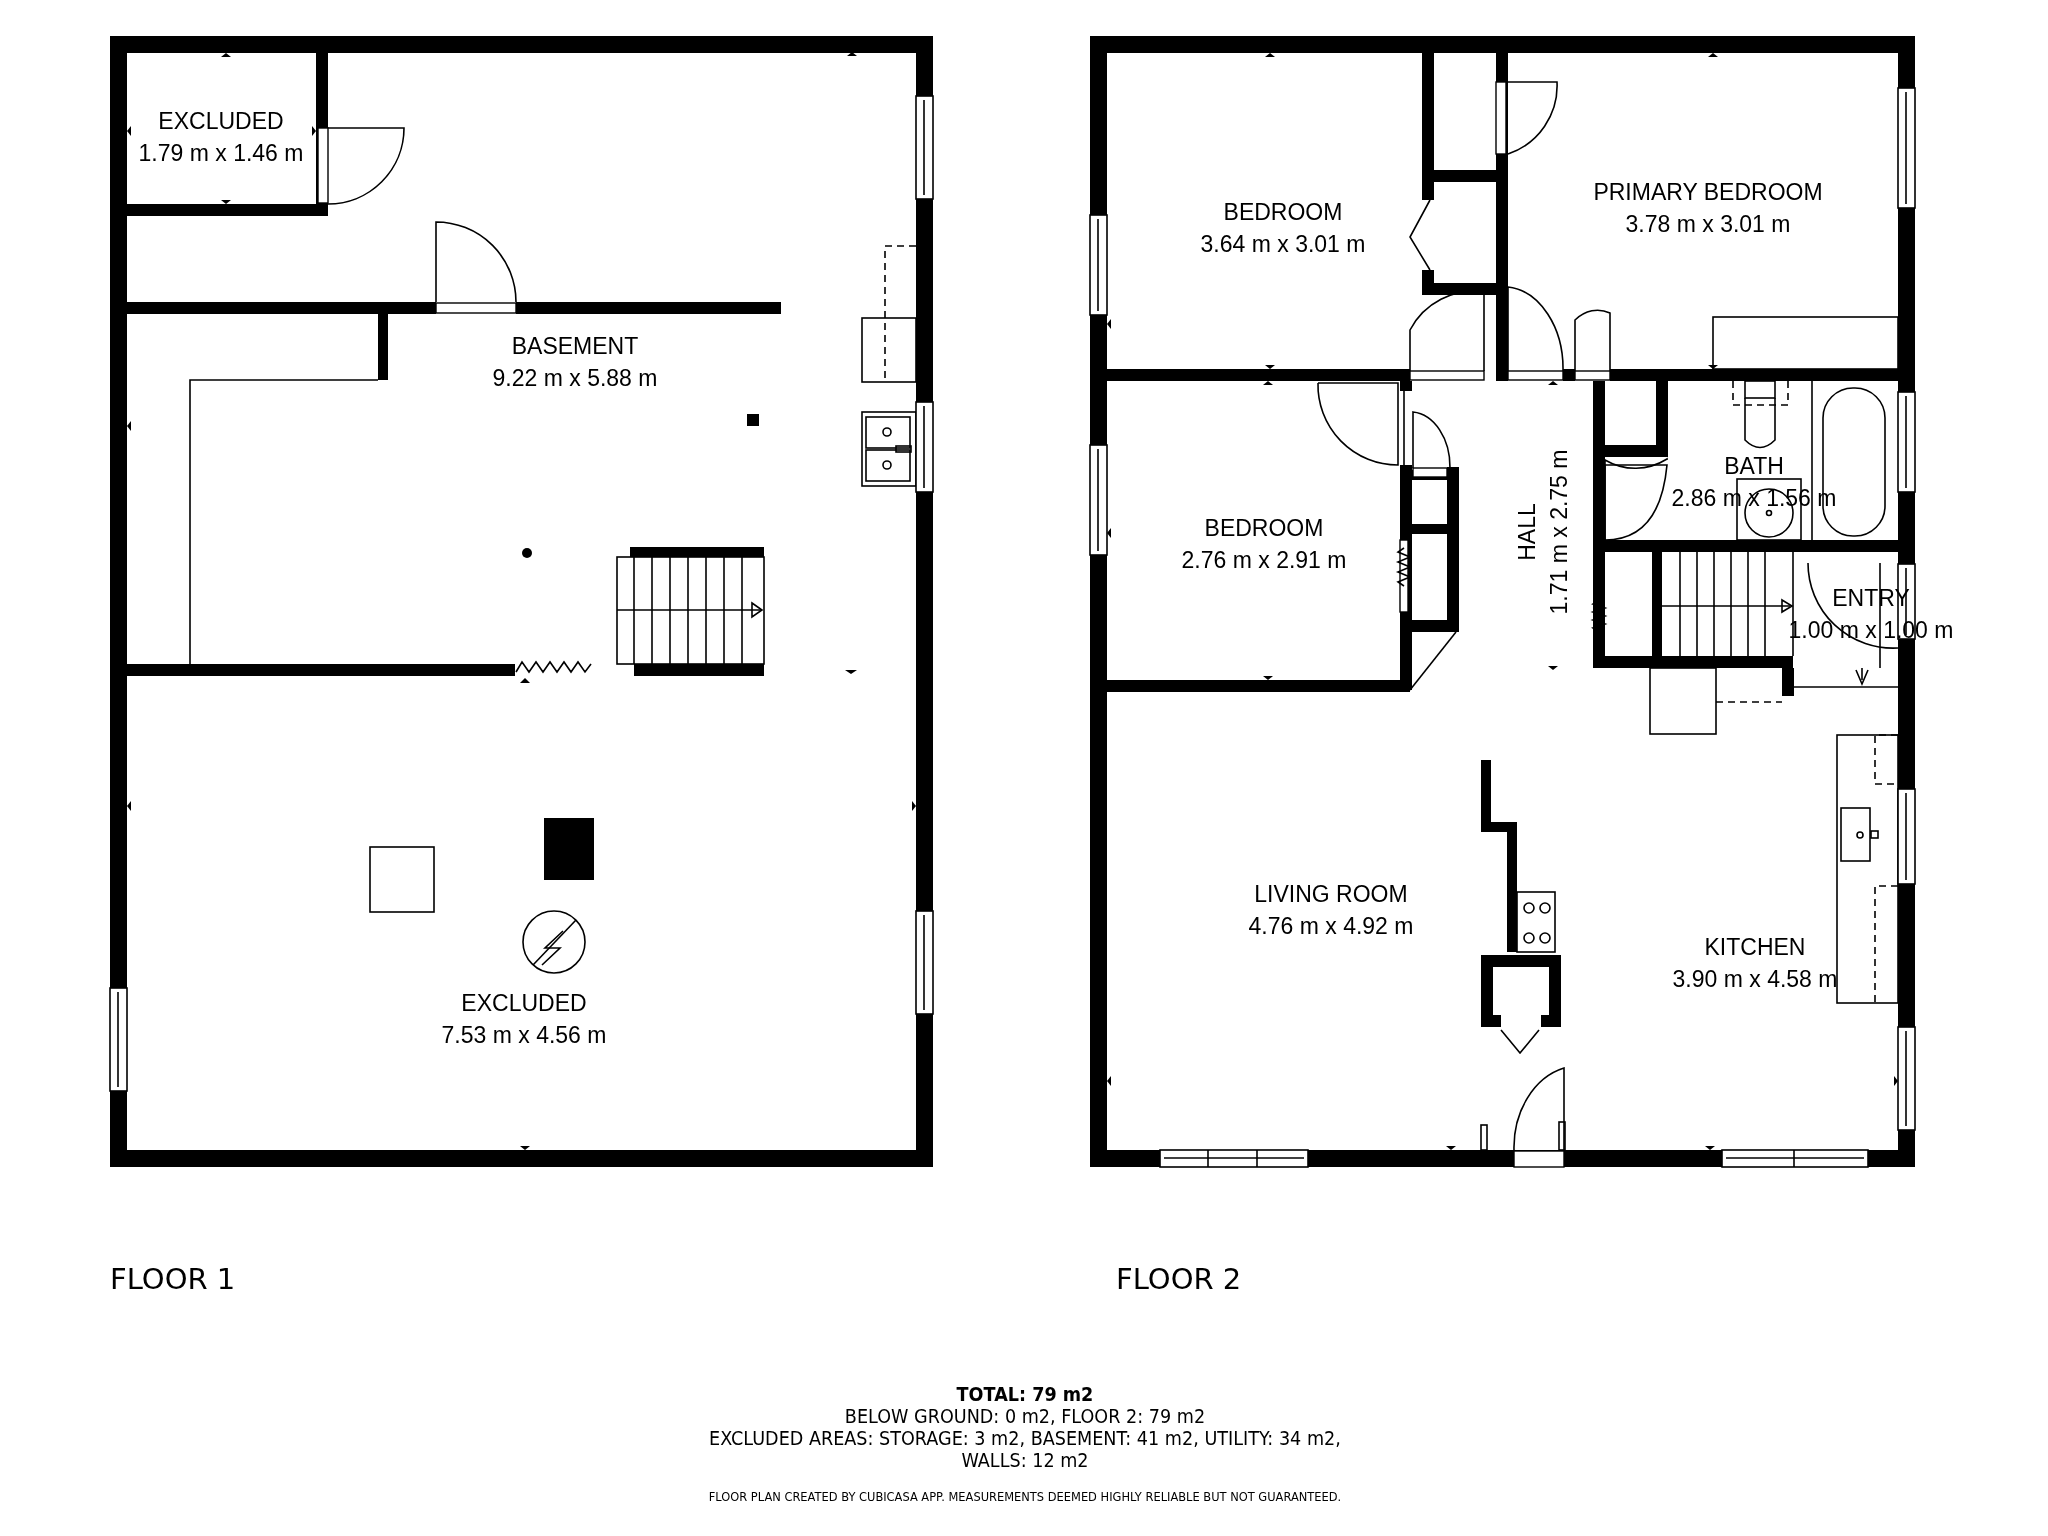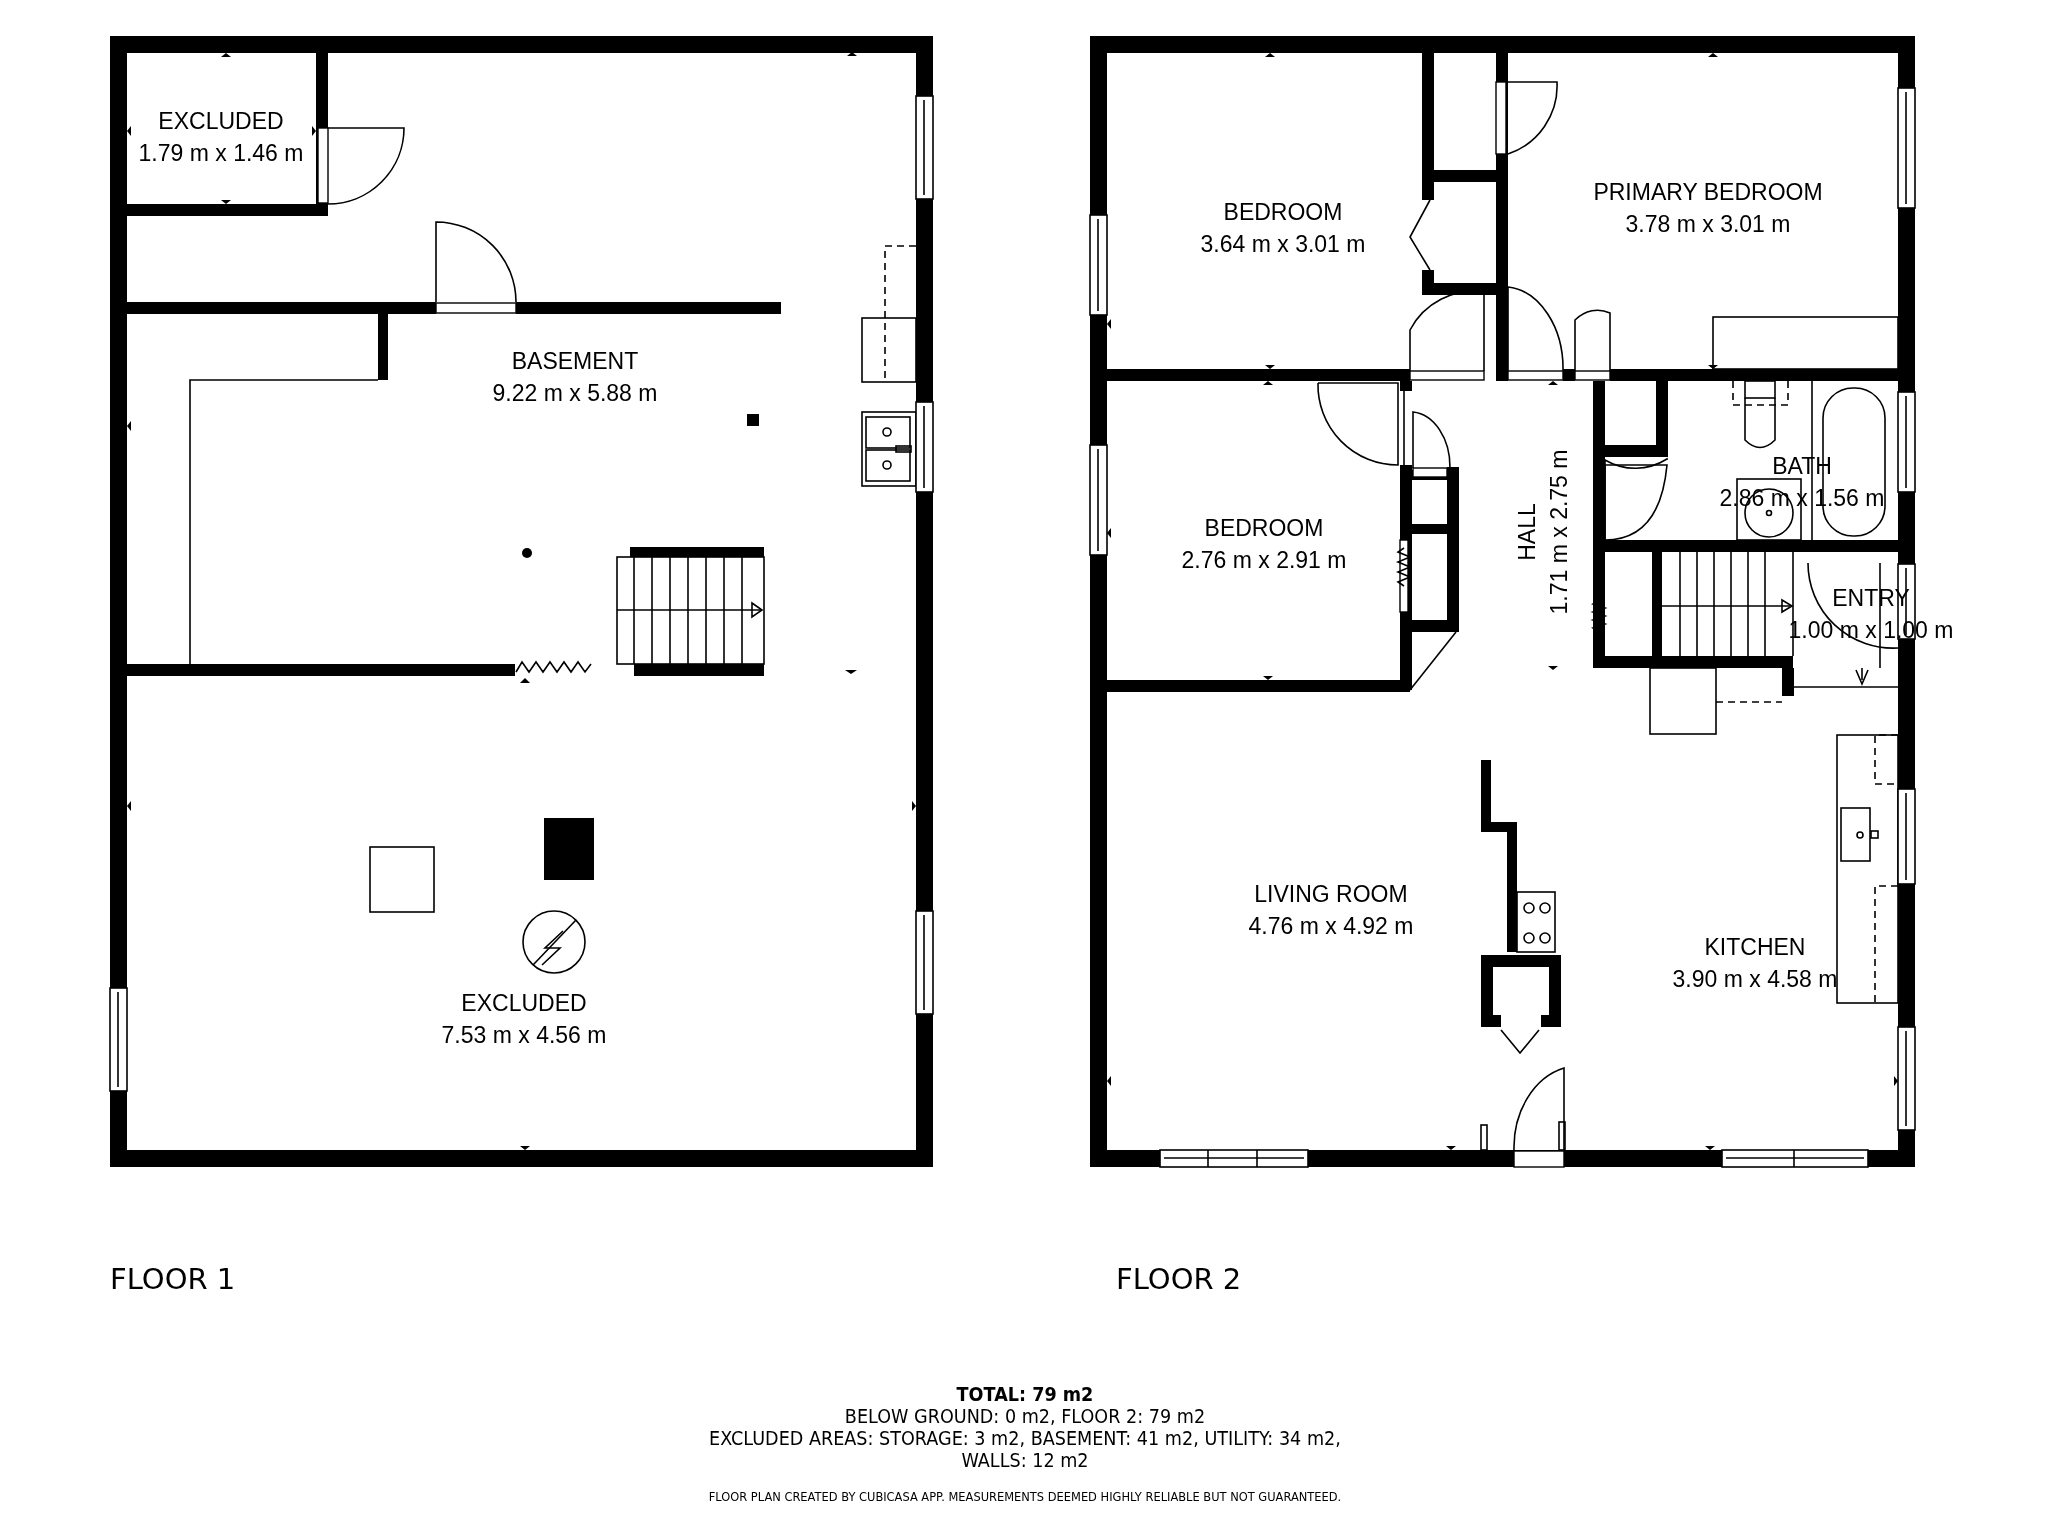--- a/index.html
+++ b/index.html
@@ -249,21 +249,21 @@
     <path class="tri" d="M1894 1076 L1898 1081 L1894 1086 Z"></path>
     <path class="tri" d="M1446 1146 L1451 1150 L1456 1146 Z"></path>
     <path class="tri" d="M1705 1146 L1710 1150 L1715 1146 Z"></path>
   </g>
 </svg>
 
 <div class="room-label" style="left:221px; top:105px;">
   <div>EXCLUDED</div>
   <div>1.79 m x 1.46 m</div>
 </div>
-<div class="room-label" style="left:575px; top:345px;">
+<div class="room-label" style="left:575px; top:330px;">
   <div>BASEMENT</div>
   <div>9.22 m x 5.88 m</div>
 </div>
 <div class="room-label" style="left:524px; top:987px;">
   <div>EXCLUDED</div>
   <div>7.53 m x 4.56 m</div>
 </div>
 
 <div class="room-label" style="left:1283px; top:196px;">
   <div>BEDROOM</div>
@@ -274,21 +274,21 @@
   <div>3.78 m x 3.01 m</div>
 </div>
 <div class="room-label" style="left:1264px; top:512px;">
   <div>BEDROOM</div>
   <div>2.76 m x 2.91 m</div>
 </div>
 <div class="room-label vertical" style="left:1543px; top:532px;">
   <div>HALL</div>
   <div>1.71 m x 2.75 m</div>
 </div>
-<div class="room-label" style="left:1754px; top:450px;margin-left:48px;">
+<div class="room-label" style="left:1754px; top:450px;">
   <div>BATH</div>
   <div>2.86 m x 1.56 m</div>
 </div>
 <div class="room-label" style="left:1871px; top:582px;">
   <div>ENTRY</div>
   <div>1.00 m x 1.00 m</div>
 </div>
 <div class="room-label" style="left:1331px; top:878px;">
   <div>LIVING ROOM</div>
   <div>4.76 m x 4.92 m</div>

